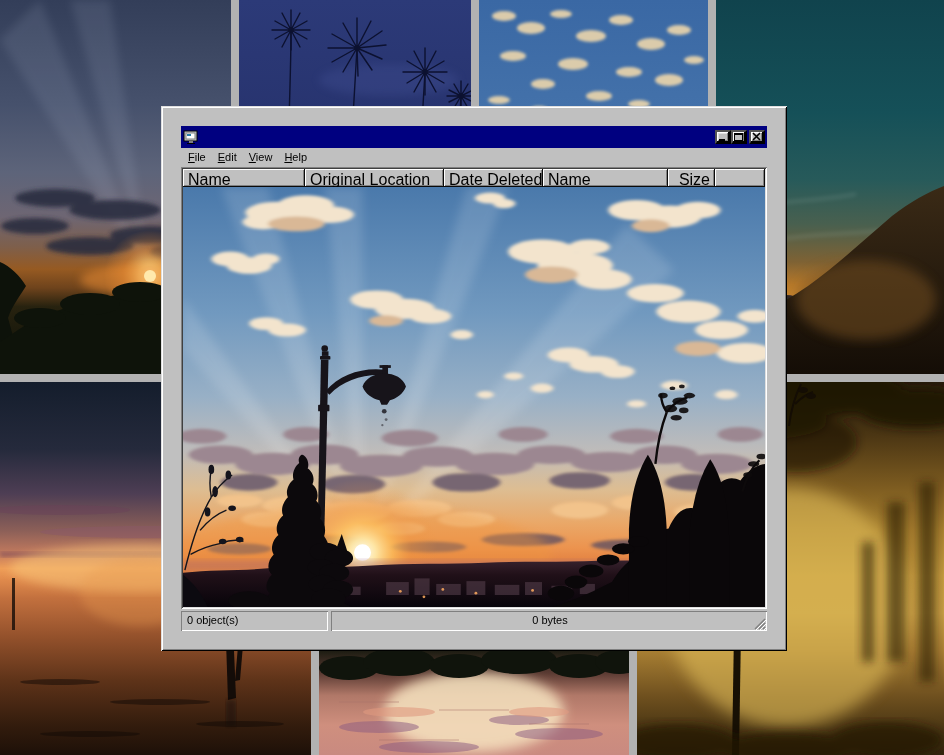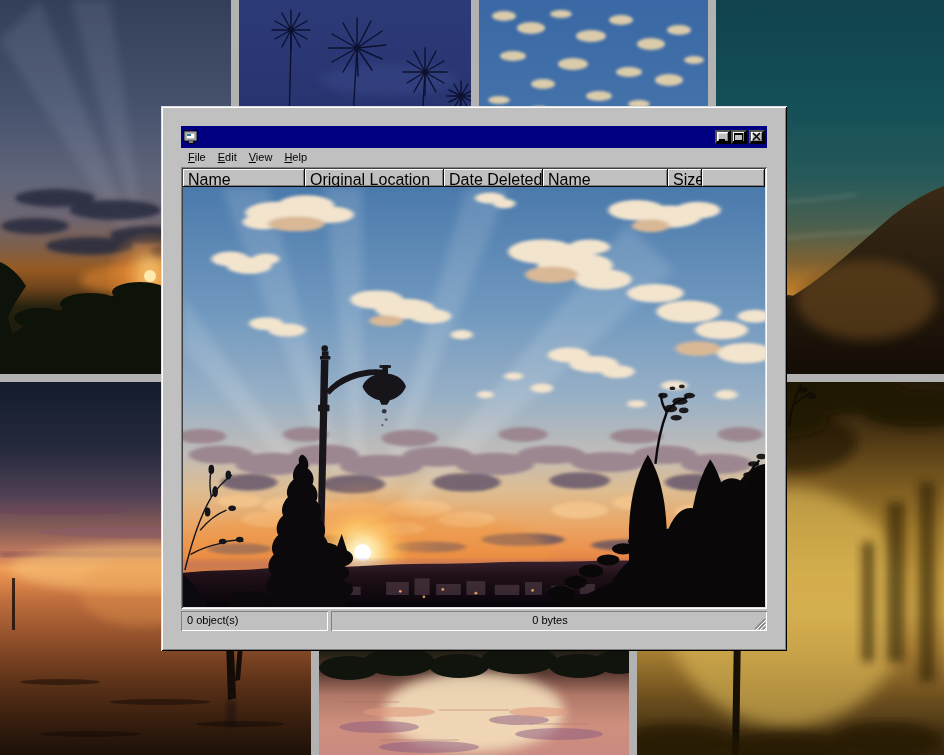--- a/index.html
+++ b/index.html
@@ -32,21 +32,21 @@
   .menubar{height:18px;flex:none;display:flex;align-items:center;font-size:11px;color:#000;padding-left:1px;}
   .menuitem{padding:2px 6px;}
   .menuitem .mn{text-decoration:underline;}
   .listview{flex:1;display:flex;flex-direction:column;margin-top:1px;
             box-shadow:inset 1px 1px #808080, inset -1px -1px #fff, inset 2px 2px #404040, inset -2px -2px #dfdfdf;
             padding:2px;box-sizing:border-box;background:#c0c0c0;overflow:hidden;}
   .hrow{height:18px;flex:none;display:flex;font-size:16px;}
   .hcell{background:#c0c0c0;box-shadow:inset -1px -1px #0a0a0a, inset 1px 1px #fff, inset -2px -2px #808080;
          padding:2px 5px 0 5px;box-sizing:border-box;white-space:nowrap;overflow:hidden;}
   .c0{width:122px;flex:none;} .c1{width:139px;flex:none;} .c2{width:99px;flex:none;text-align:center;}
-  .c3{width:125px;flex:none;} .c4{width:34px;flex:none;} .c5{flex:1;}
+  .c3{width:125px;flex:none;} .c4{width:47px;flex:none;text-align:right;} .c5{flex:1;}
   .photo{flex:1;overflow:hidden;position:relative;background:#4a79ab;}
   .photo svg{display:block;width:100%;height:100%;}
   .statusbar{height:20px;flex:none;margin-top:2px;display:flex;font-size:11px;color:#000;}
   .spanel{box-shadow:inset 1px 1px #808080, inset -1px -1px #fff;padding:3px 4px 0 6px;box-sizing:border-box;
           white-space:nowrap;overflow:hidden;}
   .sp1{width:147px;flex:none;margin-right:3px;}
   .sp2{flex:1;position:relative;text-align:center;}
   .grip{position:absolute;right:1px;bottom:1px;width:13px;height:13px;}
 </style>
 </head>

